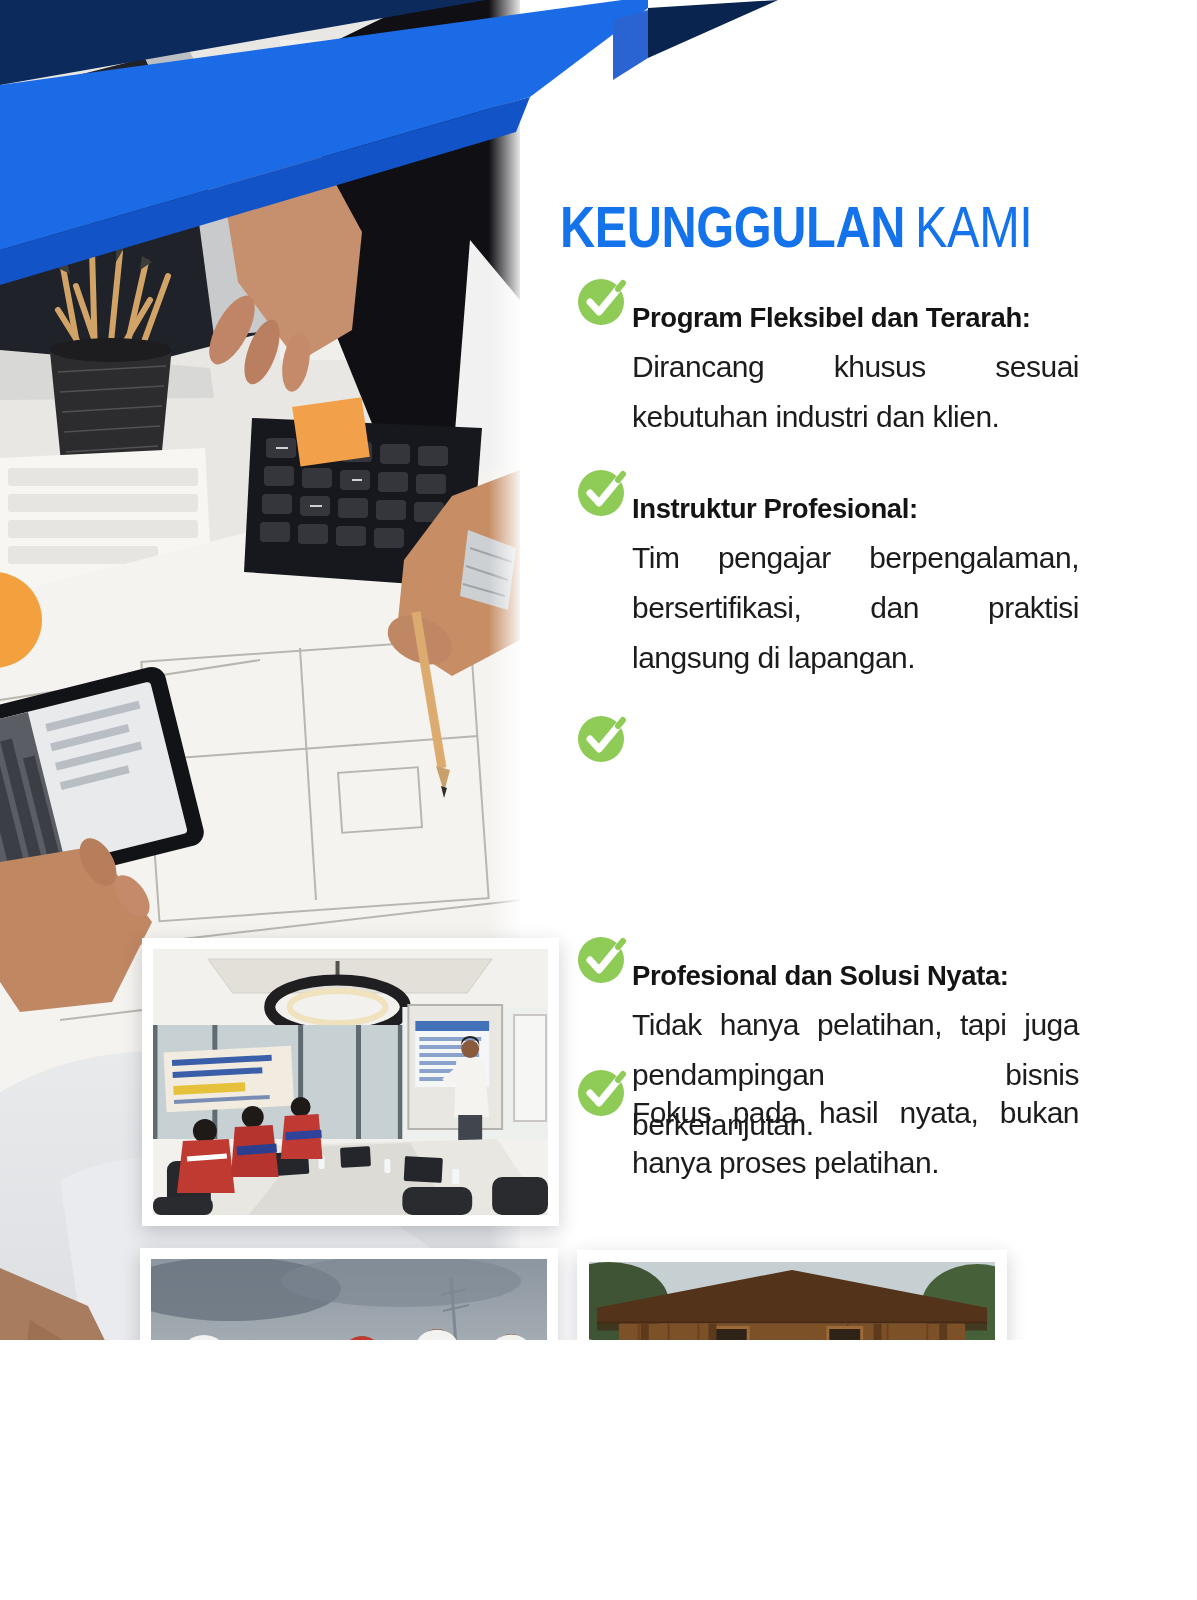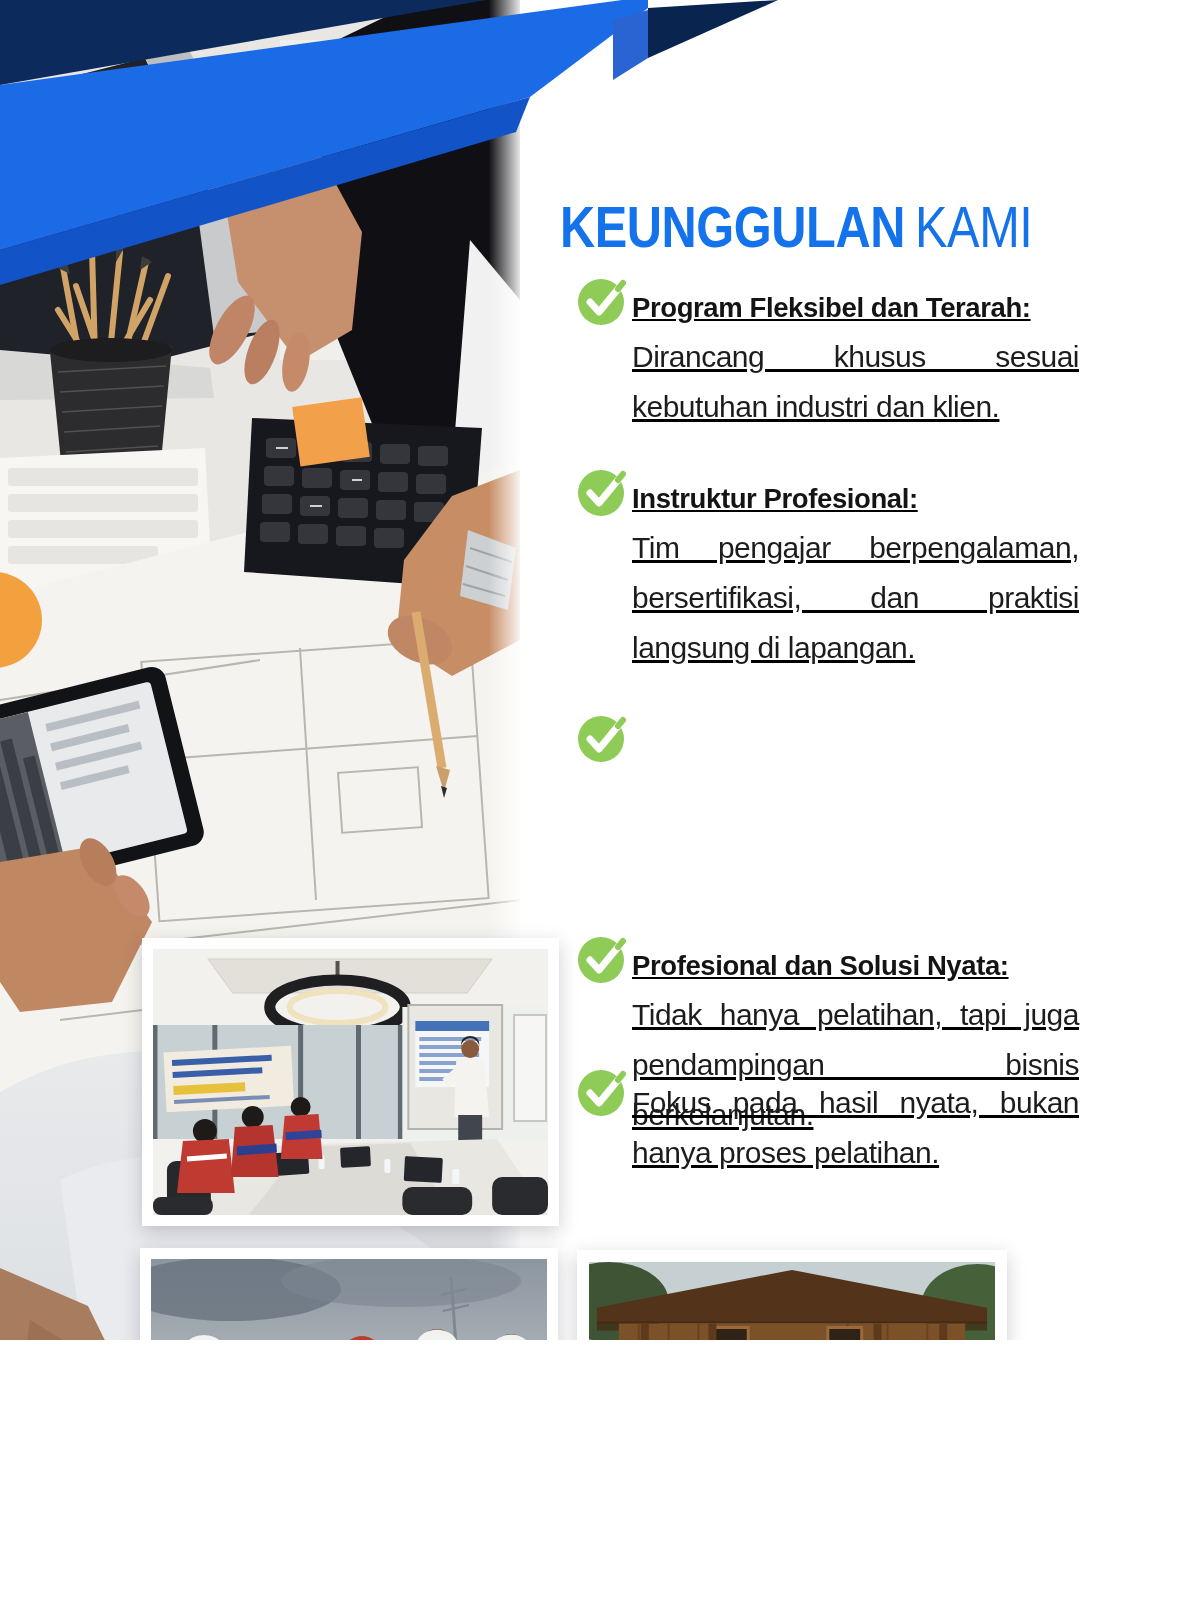--- a/index.html
+++ b/index.html
@@ -16,21 +16,21 @@
 
   
   .title{left:560px;top:198px;white-space:nowrap;line-height:1;color:#1472ea;
          font-size:58px;letter-spacing:-0.5px;transform:scaleX(0.84);transform-origin:left top;}
   .title .w1{font-weight:700;}
   .title .w2{font-weight:400;margin-left:12px;}
 
   
   .item{position:absolute;left:566px;width:515px;}
   .item .check{position:absolute;left:12px;top:0;width:50px;height:52px;}
-  .item .txt{position:absolute;left:66px;top:4px;width:447px;text-decoration:underline;}
+  .item .txt{position:absolute;left:66px;top:14px;width:447px;}
   .item h3{margin:0;padding-top:12px;font-size:27.5px;font-weight:700;color:#141414;
            letter-spacing:-0.4px;line-height:1.2;}
   .item p{margin:8px 0 0 0;font-size:30px;font-weight:400;color:#1c1c1c;letter-spacing:-0.5px;
           line-height:50px;text-align:justify;}
   .i1{top:275px;} .i2{top:466px;} .i3{top:712px;} .i4{top:933px;} .i5{top:1066px;}
 
   
   .photo{position:absolute;background:#ffffff;box-shadow:0 6px 18px rgba(40,40,60,.22);}
   .photo svg{width:100%;height:100%;}
   .ph-meeting{left:142px;top:938px;width:417px;height:288px;padding:11px;box-sizing:border-box;}

